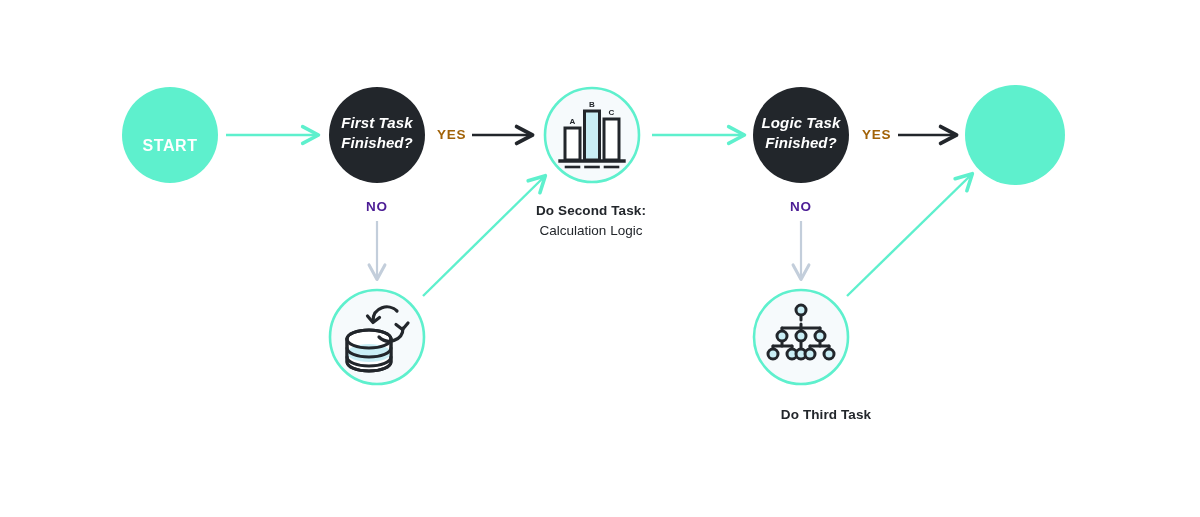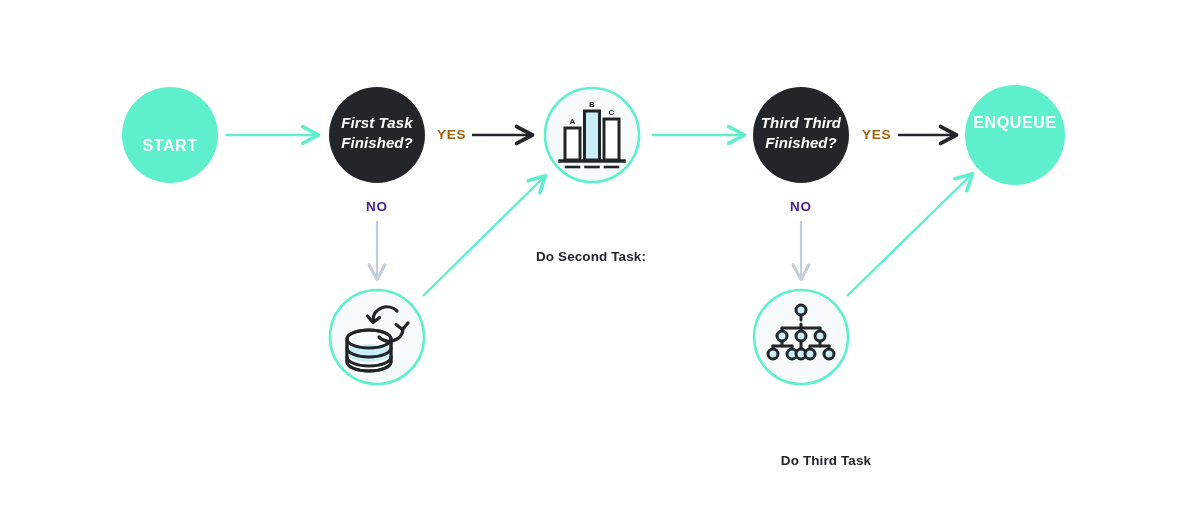--- a/index.html
+++ b/index.html
@@ -49,21 +49,20 @@
     position: absolute;
     text-align: center;
     color: #22262b;
     font-size: 13.5px;
     line-height: 1.45;
   }
   .caption .cap-title {
     display: block;
     font-weight: 700;
     letter-spacing: 0.1px;
-    margin-top: 46px;
   }
   .caption .cap-sub {
     display: block;
     font-weight: 400;
   }
   .edge-label {
     position: absolute;
     font-size: 13.5px;
     font-weight: 700;
     letter-spacing: 0.7px;
@@ -220,31 +219,31 @@
   <div class="node-label solid-node-text" style="left:110px; top:136px; width:120px;">
     <span>START</span>
   </div>
 
   <div class="node-label dark-node-text" style="left:317px; top:113px; width:120px;">
     <div>First Task</div>
     <div>Finished?</div>
   </div>
 
   <div class="node-label dark-node-text" style="left:741px; top:113px; width:120px;">
-    <div>Third Third</div>
+    <div>Logic Task</div>
     <div>Finished?</div>
   </div>
 
   <div class="node-label solid-node-text" style="left:950px; top:113px; width:130px;">
-    <div>ENQUEUE</div>
   </div>
 
 
   <div class="caption" style="left:491px; top:201px; width:200px;">
     <span class="cap-title">Do Second Task:</span>
+    <span class="cap-sub">Calculation Logic</span>
   </div>
 
   <div class="caption" style="left:726px; top:405px; width:200px;">
     <span class="cap-title">Do Third Task</span>
   </div>
 
   <div class="edge-label yes" style="left:437px; top:127px;">YES</div>
 
   <div class="edge-label no" style="left:366px; top:199px;">NO</div>
 

